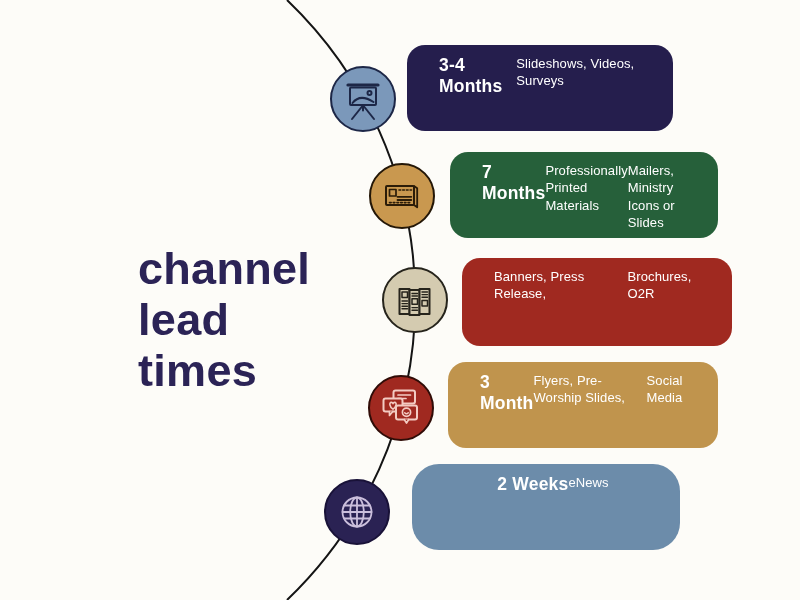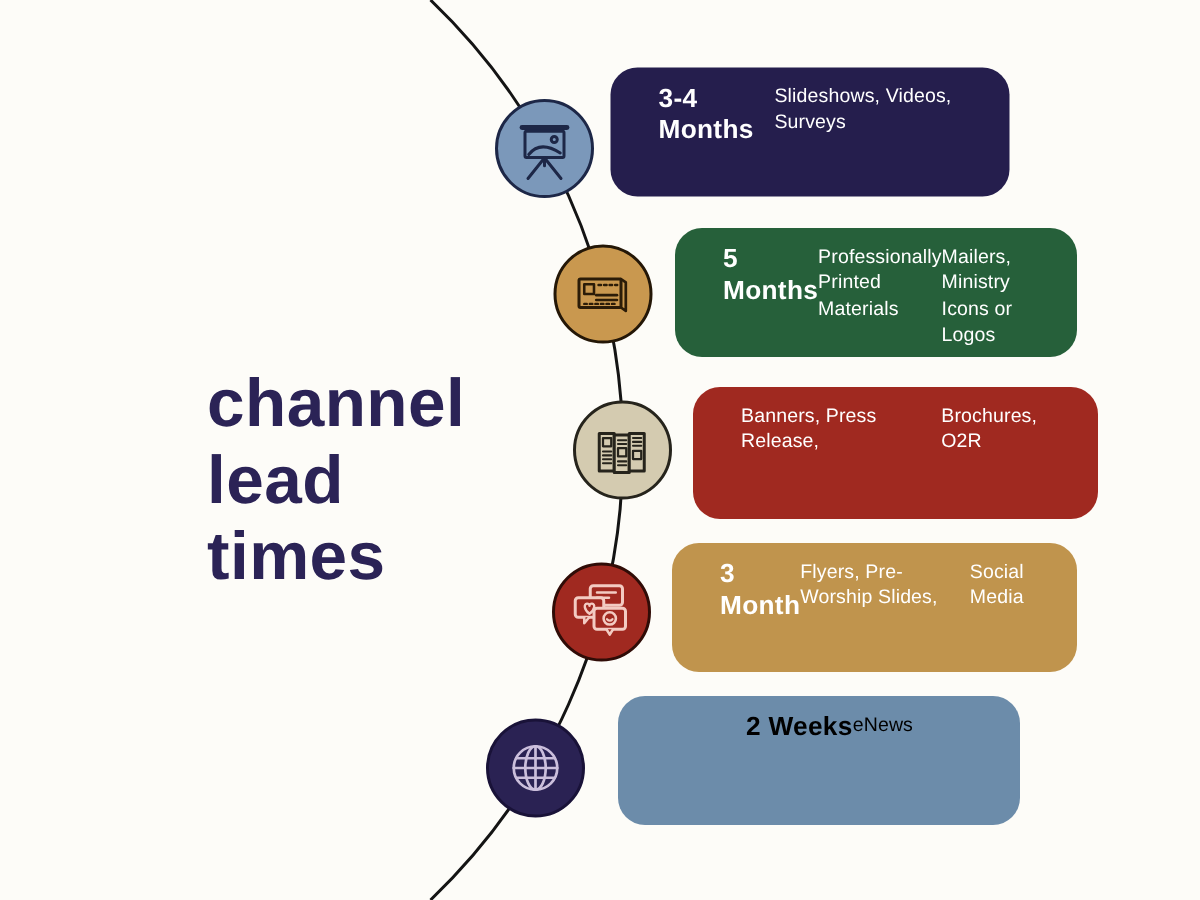--- a/index.html
+++ b/index.html
@@ -117,34 +117,34 @@
     </svg>
   </div>
 
   <div class="card c0" style="background-color: rgb(37, 30, 77); color: rgb(255, 255, 255);">
     <div class="card-heading">3-4 Months</div>
     <div class="card-line">Slideshows, Videos, Surveys</div>
     <div class="card-line"></div>
   </div>
 
   <div class="card c1" style="background-color: rgb(38, 96, 58); color: rgb(255, 255, 255);">
-    <div class="card-heading">5 Months</div>
+    <div class="card-heading">7 Months</div>
     <div class="card-line">Professionally Printed Materials</div>
-    <div class="card-line">Mailers, Ministry Icons or Logos</div>
+    <div class="card-line">Mailers, Ministry Icons or Slides</div>
   </div>
 
   <div class="card c2" style="background-color: rgb(160, 41, 32); color: rgb(255, 255, 255);">
     <div class="card-line">Banners, Press Release,</div>
     <div class="card-line">Brochures, O2R</div>
   </div>
 
   <div class="card c3" style="background-color: rgb(192, 148, 77); color: rgb(255, 255, 255);">
     <div class="card-heading">3 Month</div>
     <div class="card-line">Flyers, Pre-Worship Slides,</div>
     <div class="card-line">Social Media</div>
   </div>
 
-  <div class="card c4" style="background-color: rgb(108, 140, 170); color: #000000;">
+  <div class="card c4" style="background-color: rgb(108, 140, 170); color: #ffffff; border-radius: 27px;">
     <div class="card-heading">2 Weeks</div>
     <div class="card-line">eNews</div>
   </div>
 
 </div>
 
 </body></html>

